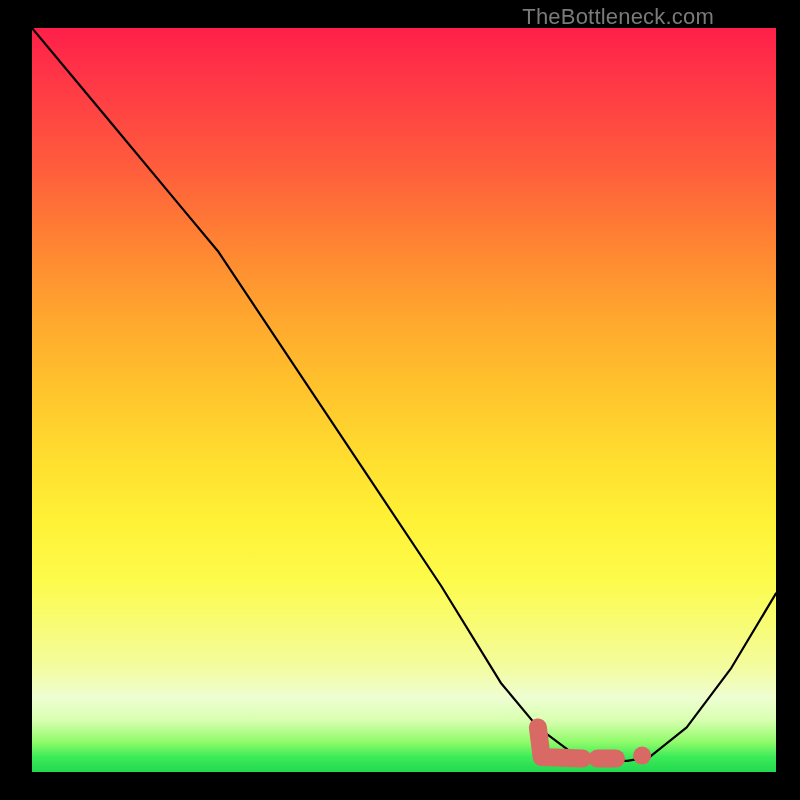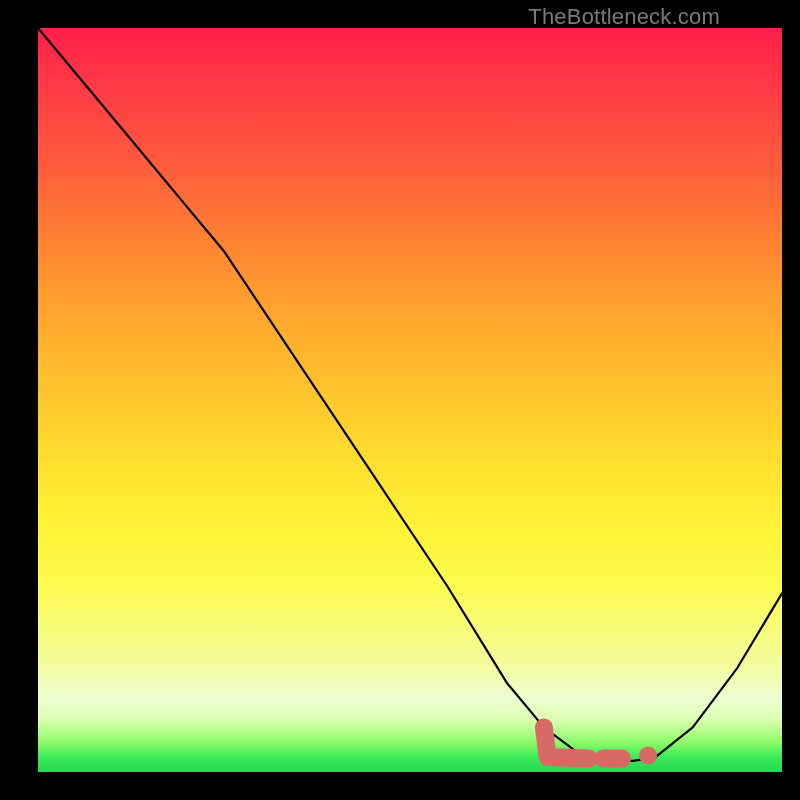--- a/index.html
+++ b/index.html
@@ -6,21 +6,21 @@
     margin: 0;
     padding: 0;
     width: 800px;
     height: 800px;
     overflow: hidden;
     background: #000;
     font-family: Arial, Helvetica, sans-serif;
   }
   .frame {
     position: absolute;
-    left: 10px;
+    left: 4px;
     top: 0;
     width: 720px;
     height: 800px;
     background: #000;
   }
   .plot-area {
     position: absolute;
     left: 28px;
     top: 28px;
     width: 744px;

